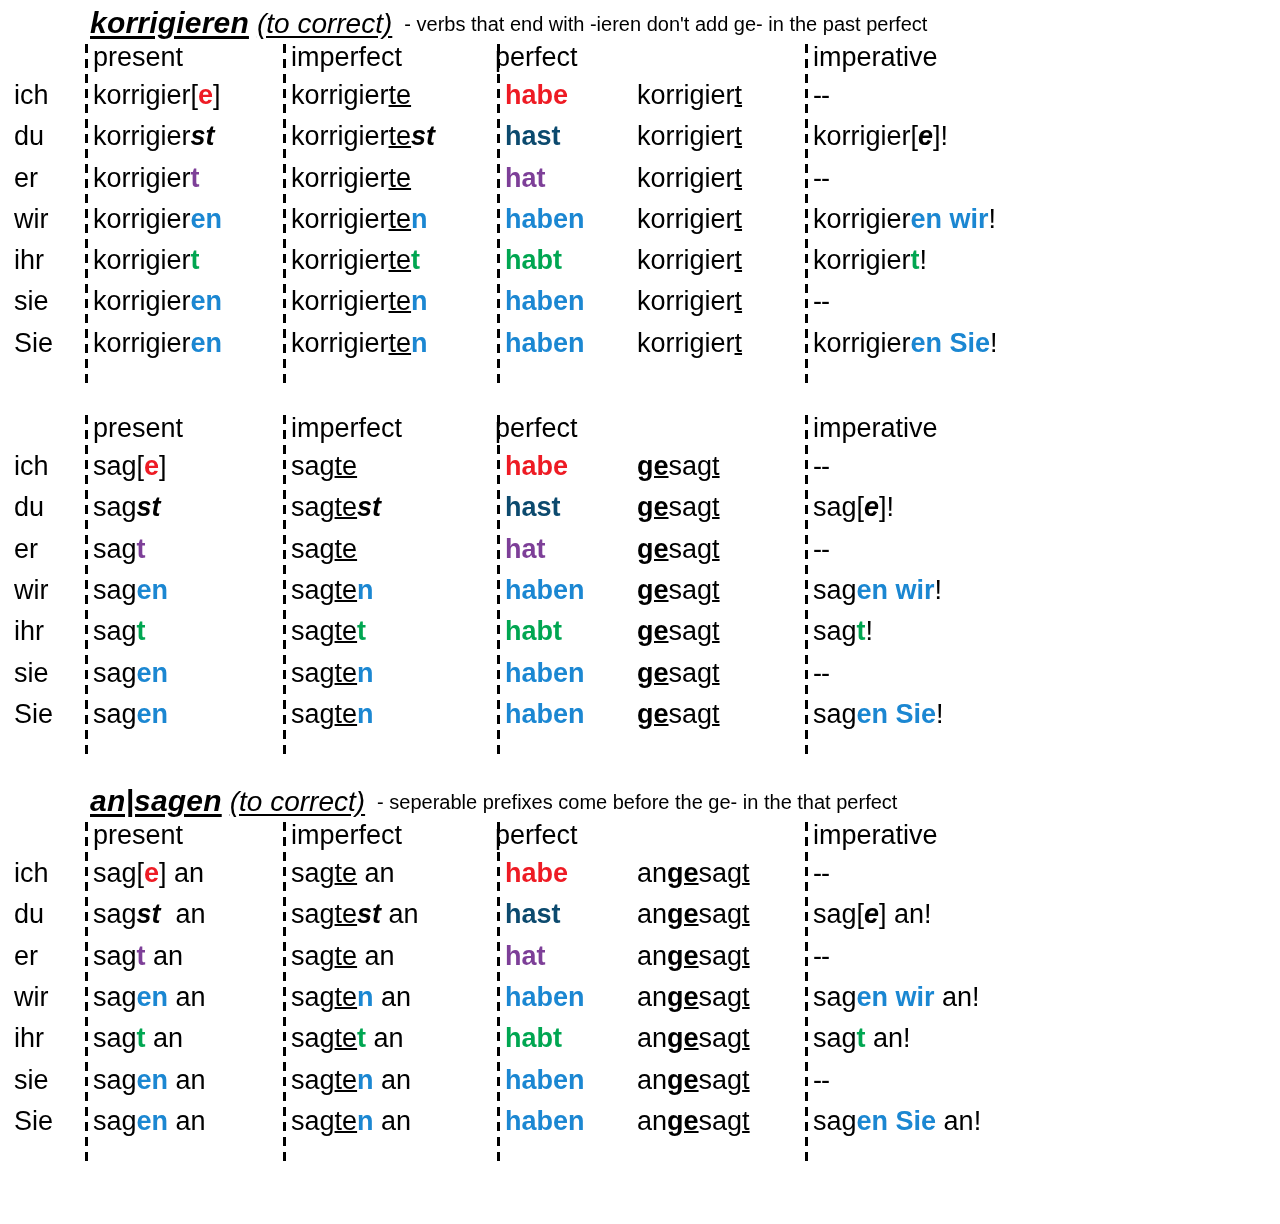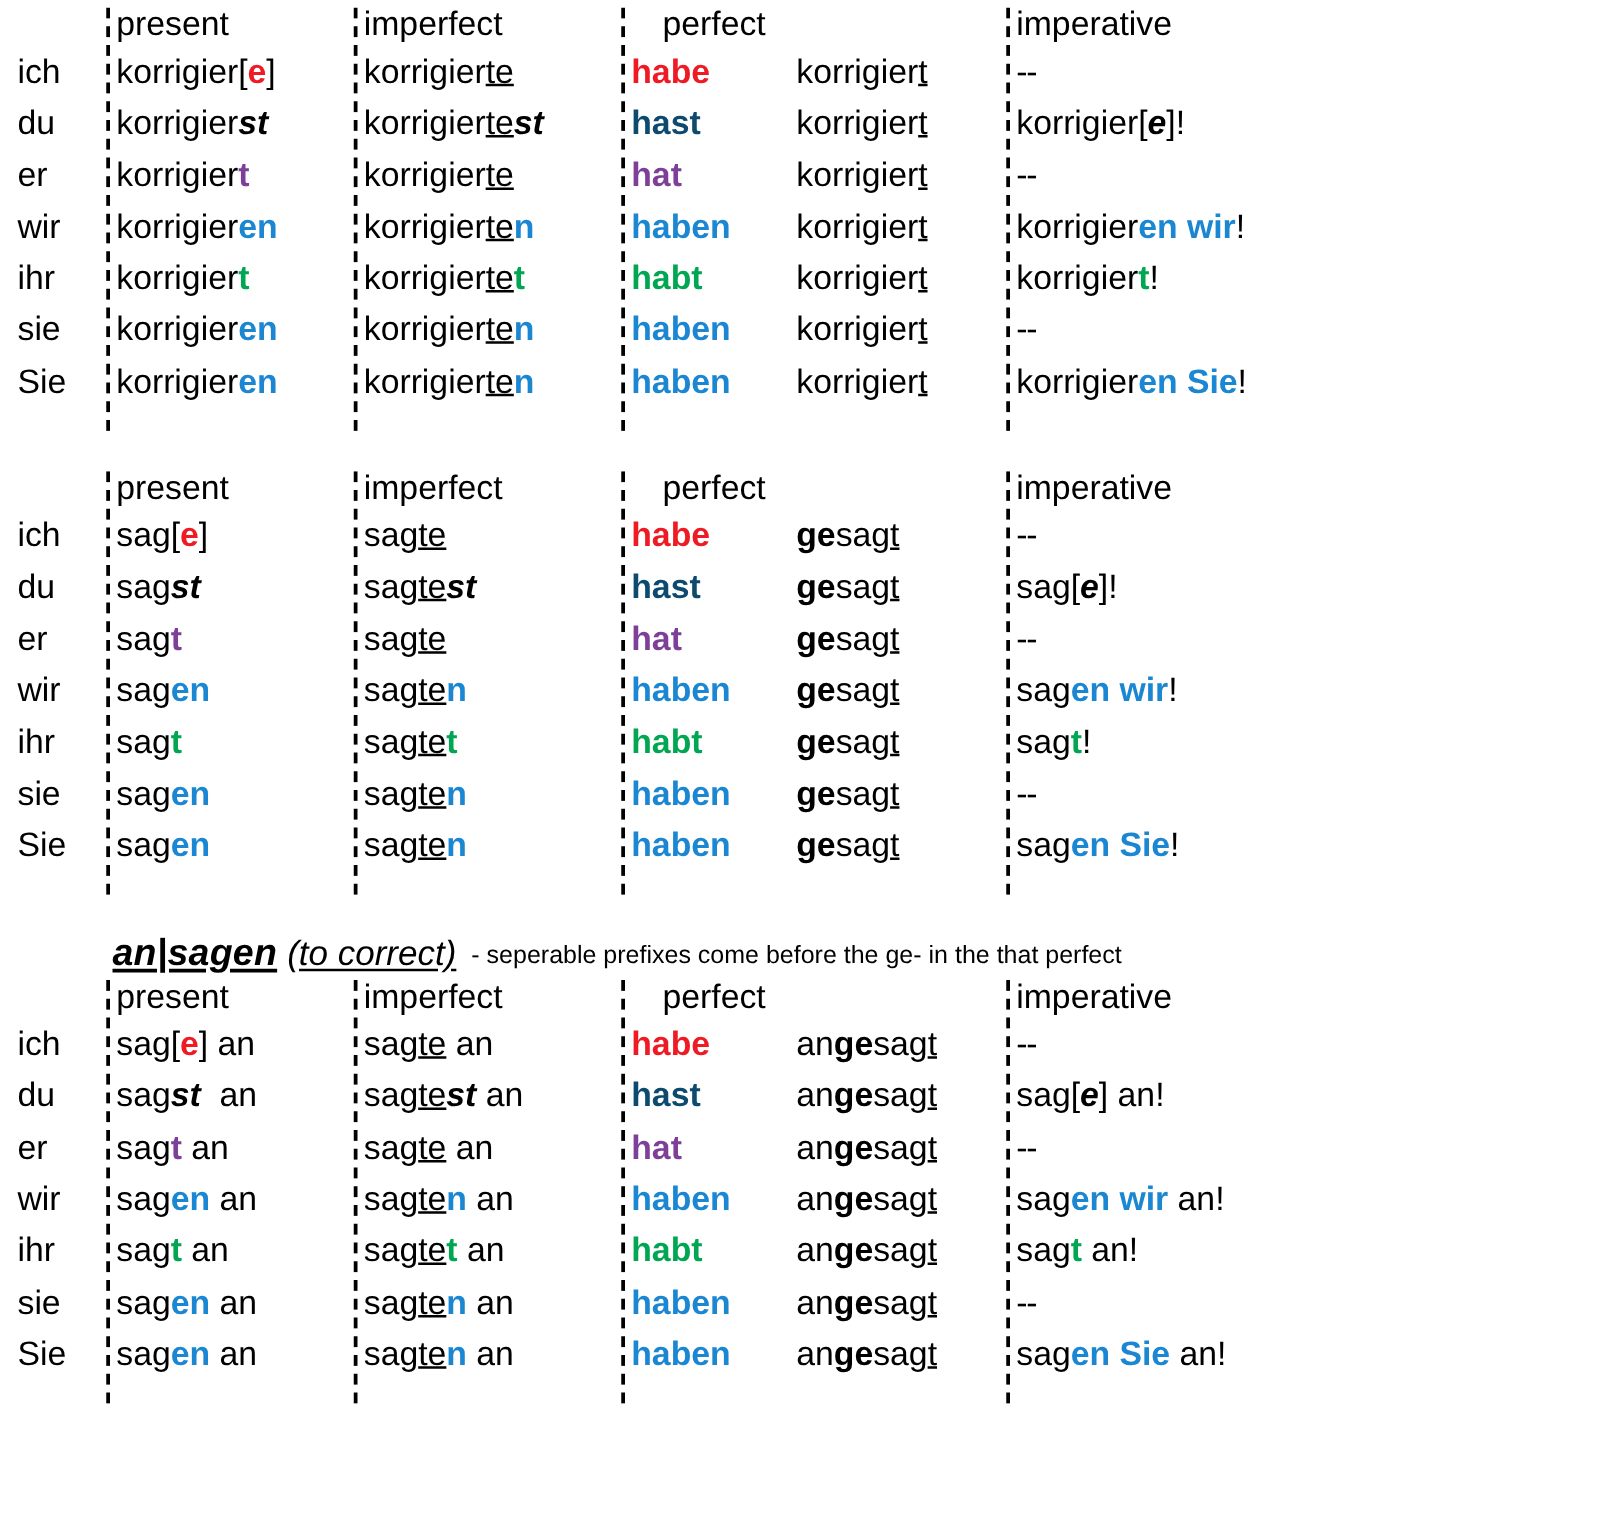--- a/index.html
+++ b/index.html
@@ -74,21 +74,21 @@
   .cell {
     position: absolute;
     top: 0;
     font-size: 27px;
     line-height: 1.0;
     white-space: nowrap;
   }
   .c-pron  { left: 14px;  width: 62px; text-align: left; }
   .c-pres  { left: 93px; }
   .c-impf  { left: 291px; }
-  .c-perf  { left: 530px; }
+  .c-perf  { left: 495px; }
   .c-aux   { left: 505px; }
   .c-part  { left: 637px; }
   .c-impv  { left: 813px; }
 
   
   .t3 .c-part { left: 637px; }
 
   
   .rule {
     position: absolute;
@@ -110,30 +110,33 @@
   .e-green  { color: #00a651; font-weight: bold; }
 
   .aux { font-weight: bold; }
   .aux.red    { color: #ee1b24; }
   .aux.orange { color: #0c4a6e; }
   .aux.purple { color: #7d3f98; }
   .aux.blue   { color: #1b87d2; }
   .aux.green  { color: #00a651; }
 
   .u  { text-decoration: underline; text-underline-offset: 1px; }
-  .ub { text-underline-offset: 1px; font-weight: bold; margin-top: 26px; }
+  .ub { text-decoration: underline; text-underline-offset: 1px; font-weight: bold; margin-top: 26px; }
 
   .dash { letter-spacing: -1px; }
 </style>
 </head>
 <body>
 
 <div class="sheet">
 
   <div class="verb-block" id="block-0">
+    <div class="block-head">
+      <span class="verb-title">korrigieren</span><span class="verb-gloss">(to correct)</span><span class="verb-note">- verbs that end with -ieren don't add ge- in the past perfect</span>
+    </div>
     <div class="conj-table">
       <div class="rule r1" style="height:340px"></div>
       <div class="rule r2" style="height:340px"></div>
       <div class="rule r3" style="height:340px"></div>
       <div class="rule r4" style="height:340px"></div>
 
       <div class="crow header-row">
         <span class="cell c-pres">present</span>
         <span class="cell c-impf">imperfect</span>
         <span class="cell c-perf">perfect</span>

